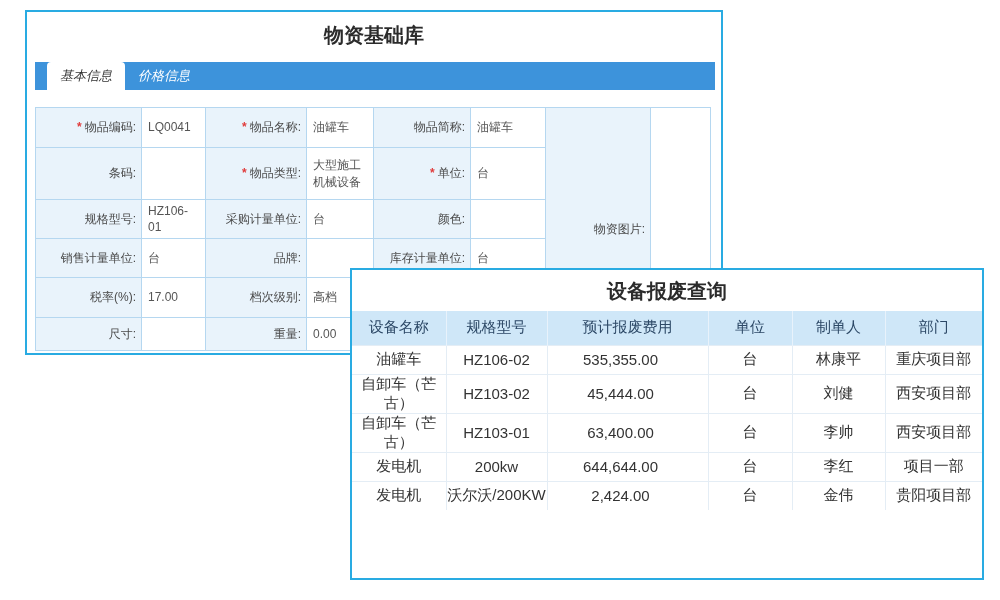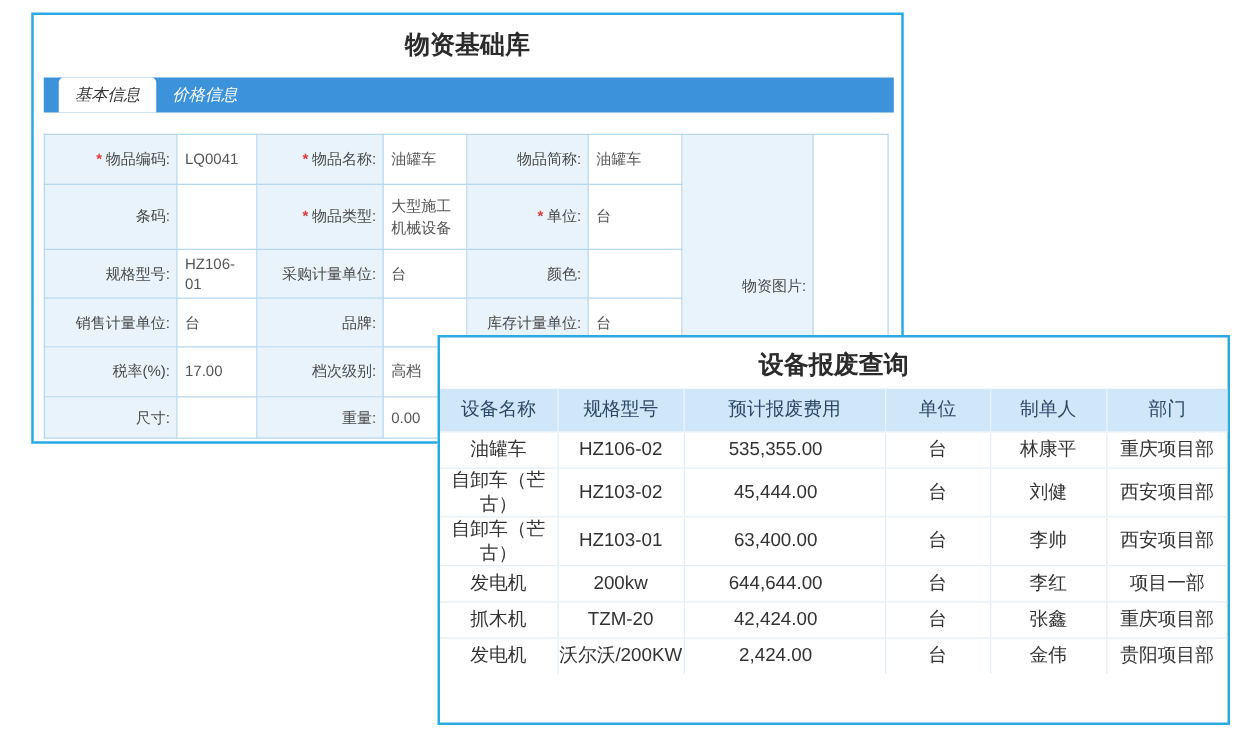--- a/index.html
+++ b/index.html
@@ -184,28 +184,20 @@
           </tr>
           <tr>
             <td class="c-name">发电机</td>
             <td class="c-spec">200kw</td>
             <td class="c-cost">644,644.00</td>
             <td class="c-unit">台</td>
             <td class="c-maker">李红</td>
             <td class="c-dept">项目一部</td>
           </tr>
           <tr>
-            <td class="c-name">抓木机</td>
-            <td class="c-spec">TZM-20</td>
-            <td class="c-cost">42,424.00</td>
-            <td class="c-unit">台</td>
-            <td class="c-maker">张鑫</td>
-            <td class="c-dept">重庆项目部</td>
-          </tr>
-          <tr>
             <td class="c-name">发电机</td>
             <td class="c-spec">沃尔沃/200KW</td>
             <td class="c-cost">2,424.00</td>
             <td class="c-unit">台</td>
             <td class="c-maker">金伟</td>
             <td class="c-dept">贵阳项目部</td>
           </tr>
         </tbody>
     </table>
   </div>

